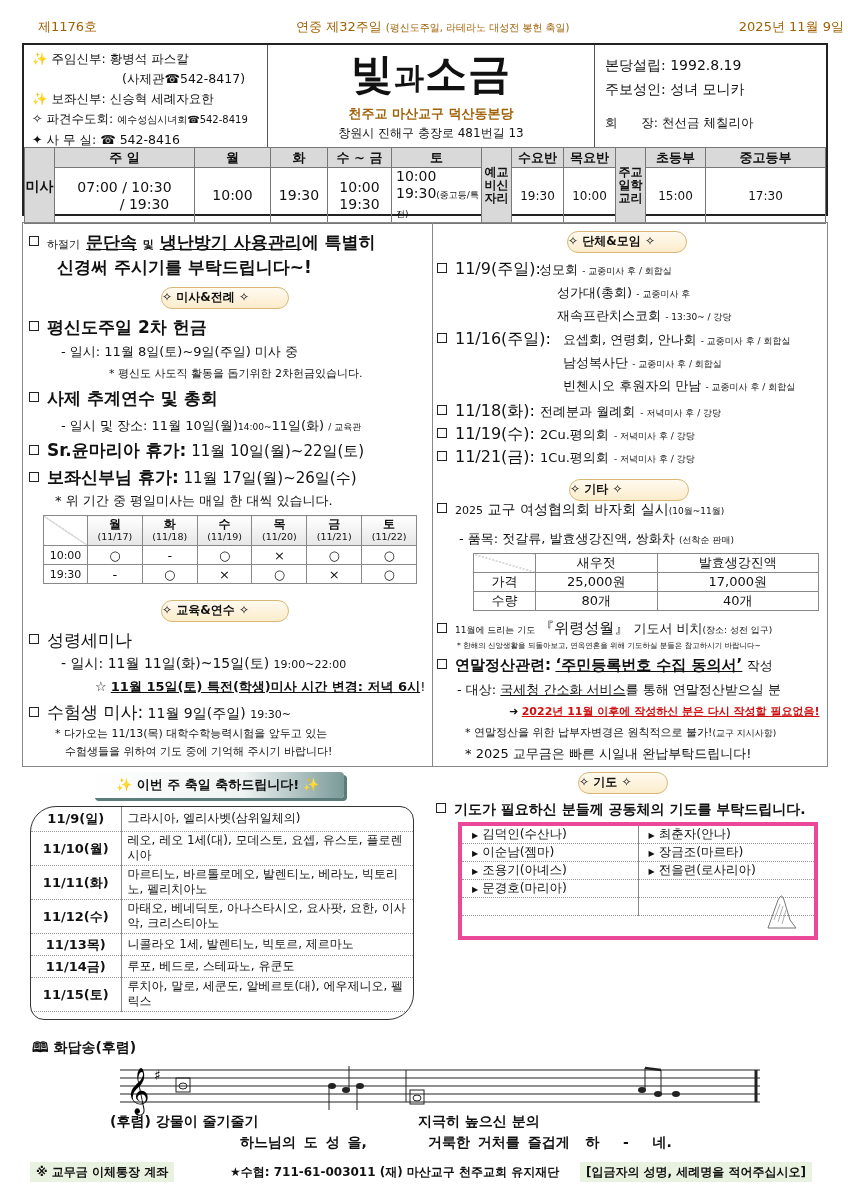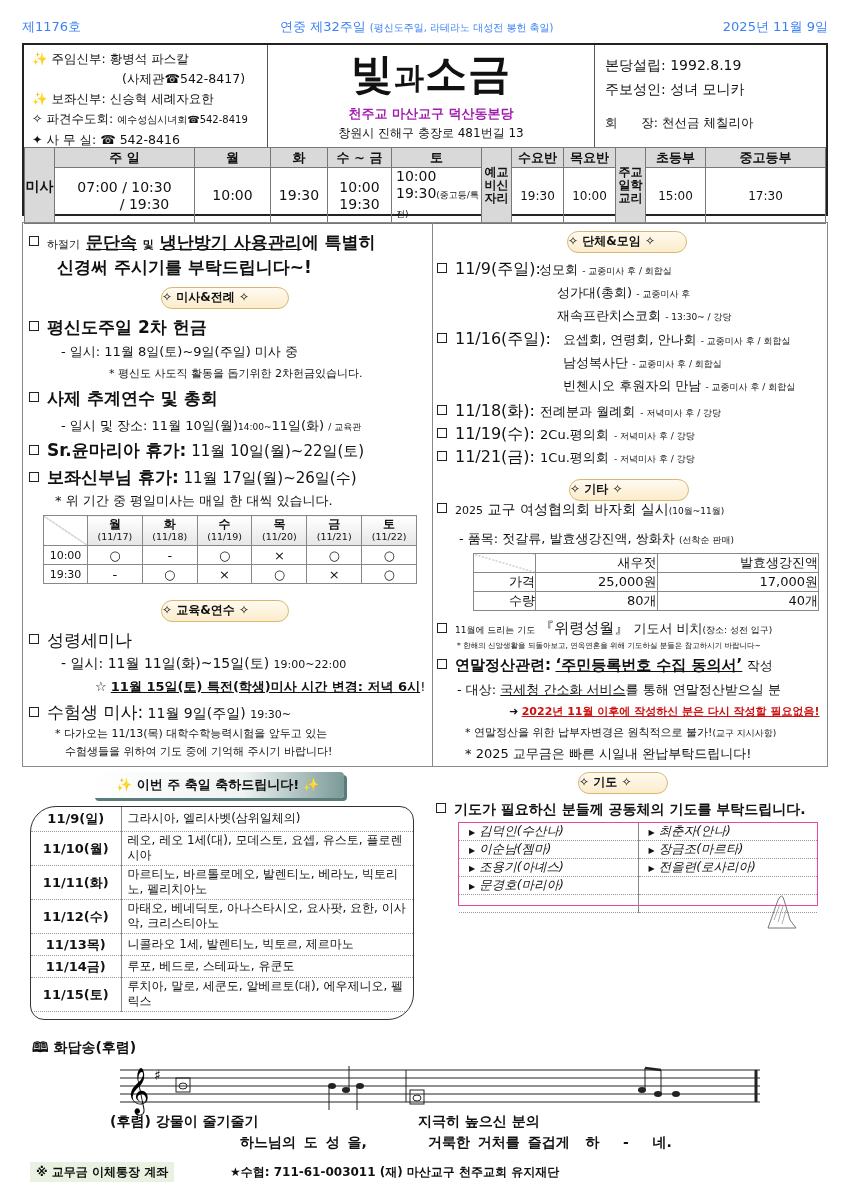--- a/index.html
+++ b/index.html
@@ -1,31 +1,31 @@
 <!DOCTYPE html>
 <html><head>
 <meta charset="utf-8">
 <style>
   * { box-sizing: border-box; margin: 0; padding: 0; }
   html, body { width: 848px; height: 1200px; background: #ffffff; overflow: hidden; }
   body { font-family: "DejaVu Sans", "Liberation Sans", sans-serif; color: #111; position: relative; }
 
-  .topline { position: absolute; top: 18px; left: 22px; width: 806px; height: 20px; font-size: 13px; color: #3b82f6; }
+  .topline { position: absolute; top: 18px; left: 38px; width: 806px; height: 20px; font-size: 13px; color: #a16207; }
   .topline .l { position: absolute; left: 0; top: 0; }
   .topline .c { position: absolute; left: 258px; top: 0; }
   .topline .c small { font-size: 10px; }
   .topline .r { position: absolute; right: 0; top: 0; }
 
   .masthead { position: absolute; top: 43px; left: 22px; width: 806px; height: 173px; border: 2px solid #222; }
   .mh-left { position: absolute; left: 0; top: 0; width: 244px; height: 102px; border-right: 1px solid #555; padding: 4px 8px; font-size: 12.5px; line-height: 20px; }
   .mh-left .sm { font-size: 10px; }
   .mh-center { position: absolute; left: 244px; top: 0; width: 326px; height: 102px; text-align: center; }
   .logo { font-family: "DejaVu Serif", serif; font-weight: bold; font-size: 42px; margin-top: 4px; letter-spacing: 1px; line-height: 50px; }
   .logo .gwa { font-size: 30px; }
-  .sub1 { color: #a21caf; font-size: 13px; font-weight: bold; margin-top: 2px; }
+  .sub1 { color: #a16207; font-size: 13px; font-weight: bold; margin-top: 2px; }
   .sub2 { font-size: 12px; margin-top: 2px; }
   .mh-right { position: absolute; left: 570px; top: 0; width: 232px; height: 102px; border-left: 1px solid #555; padding: 8px 10px; font-size: 14px; line-height: 24px; }
   .mh-right .pres { font-size: 12.5px; margin-top: 10px; }
 
   .mass { position: absolute; left: 0; top: 102px; width: 802px; height: 67px; border-top: 1px solid #555; border-collapse: collapse; font-size: 14px; }
   .mass td { border: 1px solid #777; text-align: center; vertical-align: middle; padding: 0; }
   .mass .hd { background: #d9d9d9; font-weight: bold; height: 20px; font-size: 13px; }
   .mass .grey { background: #d9d9d9; font-weight: bold; font-size: 12px; line-height: 13px; }
   .mass .val { font-size: 14px; line-height: 17px; }
   .mass .valsm { font-size: 12px; }
@@ -45,29 +45,29 @@
 
   .pill { position: absolute; height: 22px; border: 1.5px solid #d8b874; border-radius: 12px; background: linear-gradient(#fffaf0, #fbeccb); text-align: left; font-size: 12px; font-weight: bold; line-height: 19px; }
 
   .sched { position: absolute; border-collapse: collapse; font-size: 11px; }
   .sched td { border: 1px solid #888; text-align: center; padding: 0; }
   .sched .hd { background: linear-gradient(#ffffff, #e6e6e6); line-height: 12px; }
   .sched .hd b { font-size: 12px; }
   .sched .hd span { font-size: 9.5px; }
 
   .bazaar { position: absolute; border-collapse: collapse; font-size: 13px; }
-  .bazaar td { border: 1px solid #888; text-align: right; padding: 0; height: 17px; }
+  .bazaar td { border: 1px solid #888; text-align: center; padding: 0; height: 17px; }
 
   .feastbanner { position: absolute; top: 772px; left: 92px; width: 252px; height: 26px; border-radius: 4px; background: linear-gradient(90deg, #ffffff 0%, #eef3f2 60%, #7a9a98 100%); box-shadow: 3px 3px 0 #5a7d7c; text-align: center; font-size: 13px; font-weight: bold; line-height: 26px; }
   .feastbox { position: absolute; top: 806px; left: 30px; width: 384px; height: 214px; border: 1.5px solid #333; border-radius: 26px 14px 26px 14px; overflow: hidden; }
   .feast { width: 100%; border-collapse: collapse; font-size: 12px; }
   .feast td { border-bottom: 1px dotted #999; padding: 1px 6px; vertical-align: middle; line-height: 15px; }
   .feast td.d { width: 90px; text-align: center; font-weight: bold; font-size: 13px; border-right: 1px solid #888; }
 
-  .prayerbox { position: absolute; top: 822px; left: 458px; width: 360px; height: 84px; border: 1px solid #ec4899; font-style: italic; }
+  .prayerbox { position: absolute; top: 822px; left: 458px; width: 360px; height: 118px; border: 4px solid #ec4899; }
   .prayer { width: 100%; border-collapse: collapse; font-size: 12.5px; }
   .prayer td { border-bottom: 1px dotted #999; padding: 0 10px; height: 17.5px; width: 50%; }
   .prayer td:first-child { border-right: 1px solid #888; }
   .tri { font-size: 8px; margin-right: 4px; }
 
   .hymn-title { position: absolute; top: 1037px; left: 32px; font-size: 14px; font-weight: bold; }
   .staff { position: absolute; top: 1060px; left: 120px; width: 650px; height: 60px; }
   .lyric1 { position: absolute; top: 1113px; left: 110px; font-size: 14px; font-weight: bold; }
   .lyric1b { position: absolute; top: 1113px; left: 418px; font-size: 14px; font-weight: bold; }
   .lyric2 { position: absolute; top: 1134px; left: 240px; font-size: 14px; font-weight: bold; word-spacing: 3px; }
@@ -364,13 +364,14 @@
   </g>
 </svg>
 <div class="lyric1">(후렴) 강물이 줄기줄기</div>
 <div class="lyric1b">지극히 높으신 분의</div>
 <div class="lyric2">하느님의 도 성 을,</div>
 <div class="lyric2b" style="white-space:pre">거룩한 거처를 즐겁게  하   -   네.</div>
 
 <div class="footer">
   <span class="f1">※ 교무금 이체통장 계좌</span>
   <span class="f2">★수협: 711-61-003011 (재) 마산교구 천주교회 유지재단</span>
+  <span class="f3">[입금자의 성명, 세례명을 적어주십시오]</span>
 </div>
 
 </body></html>

